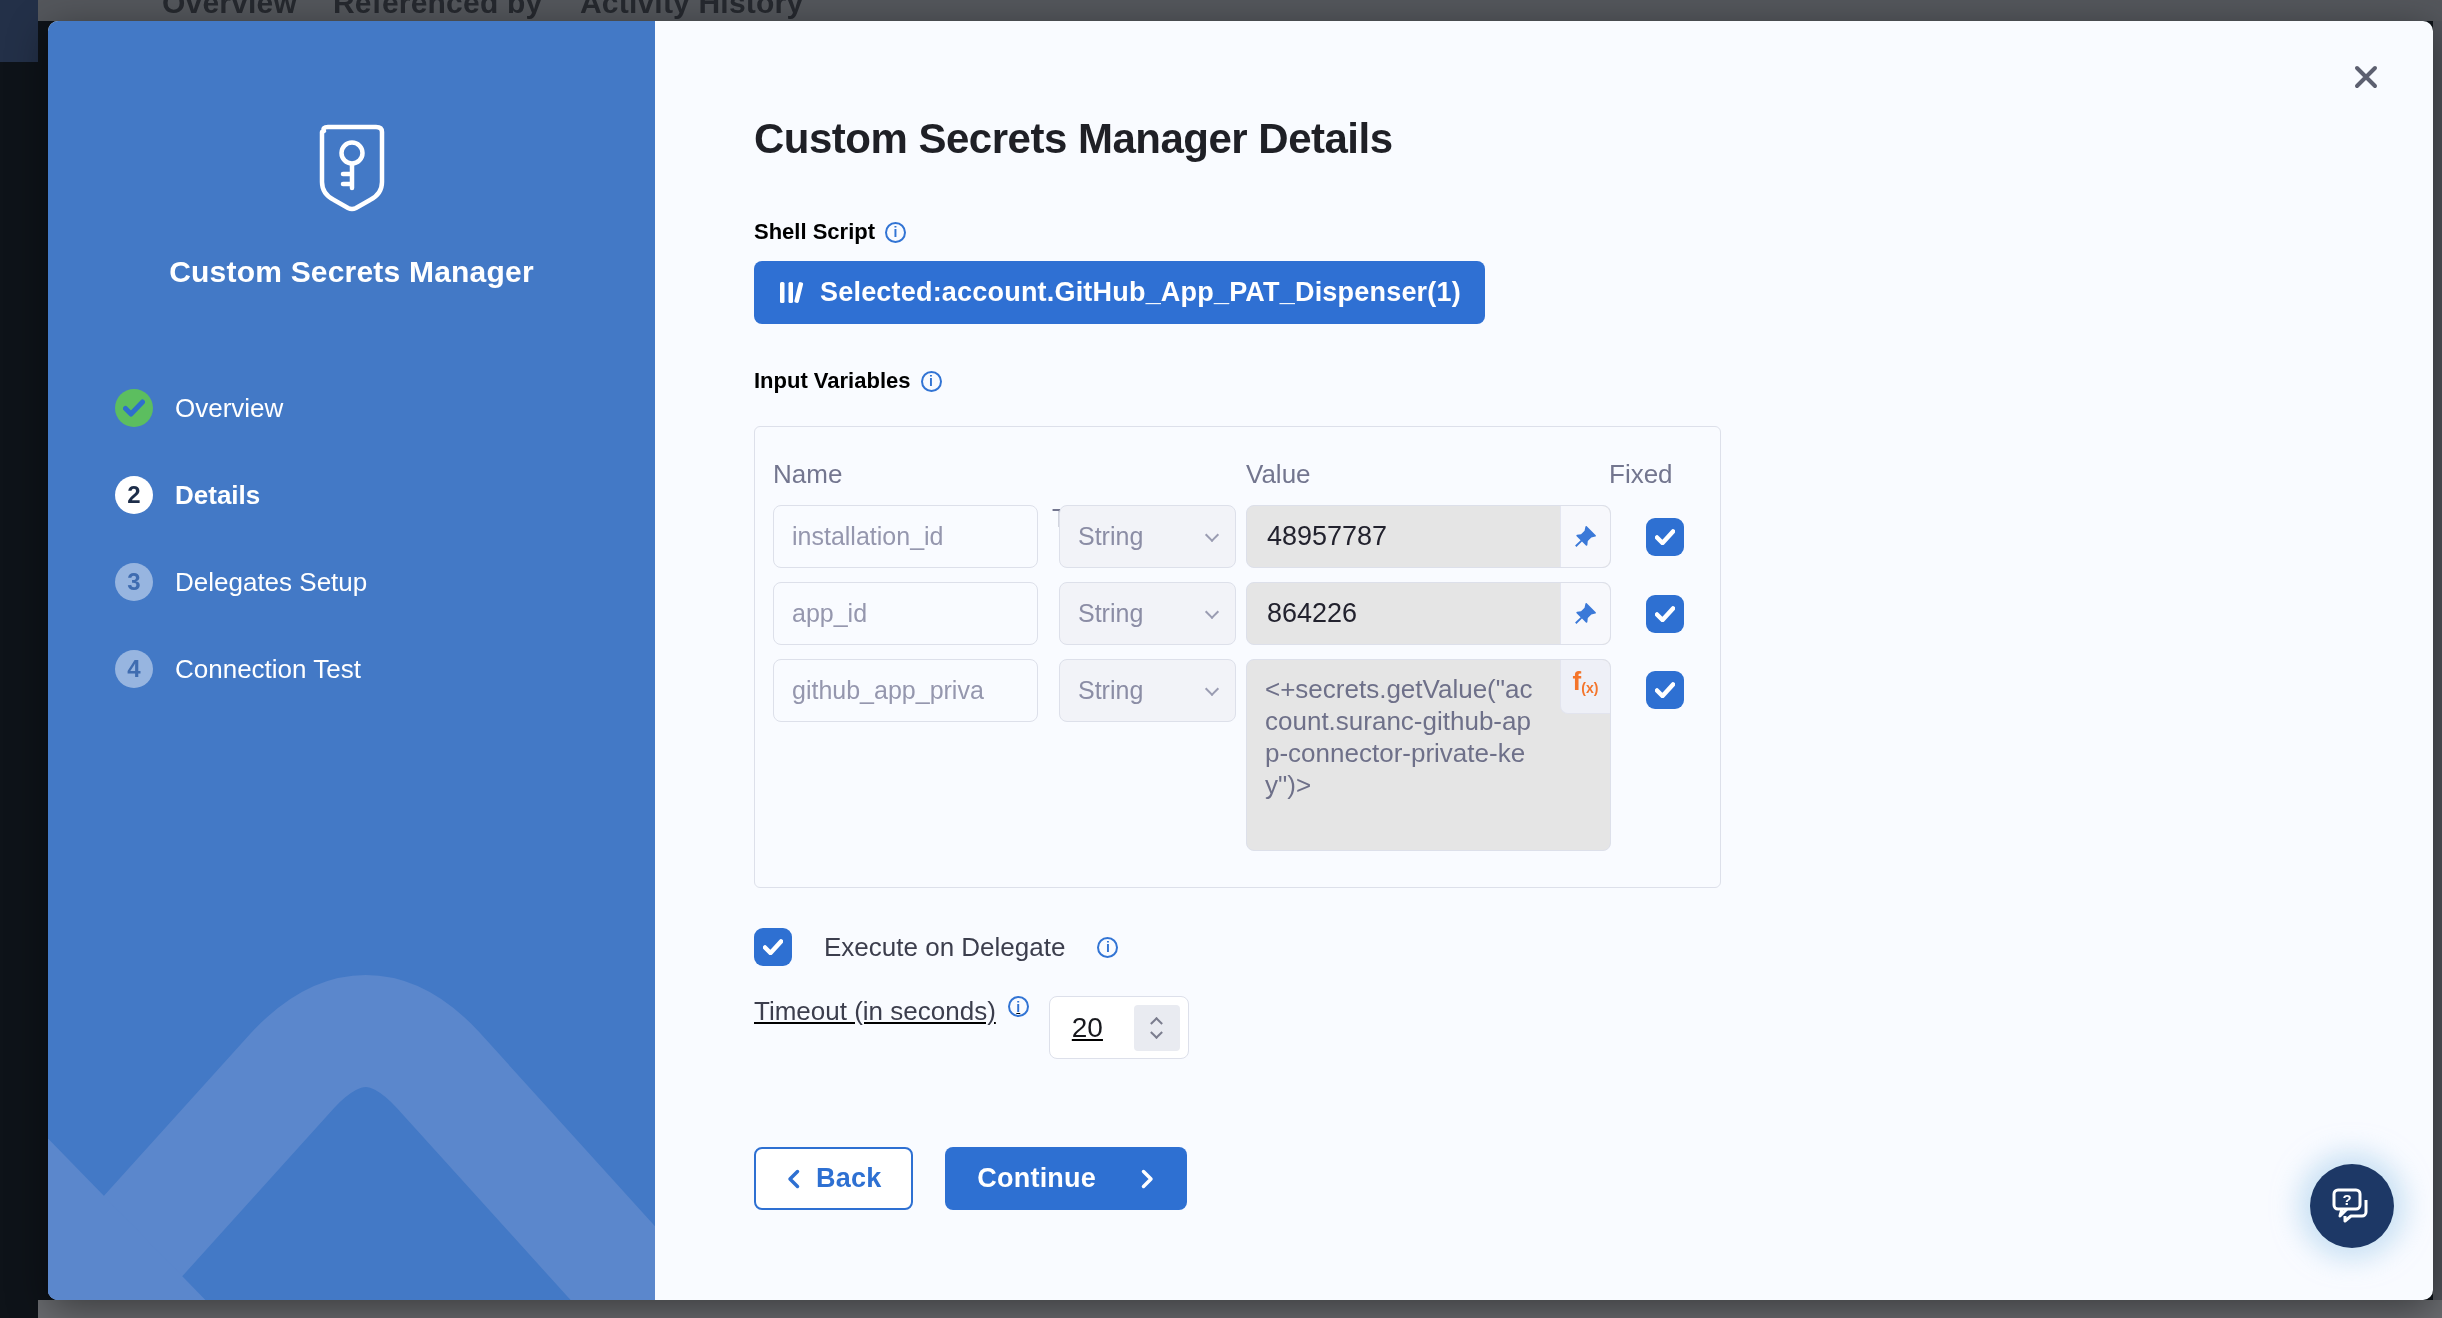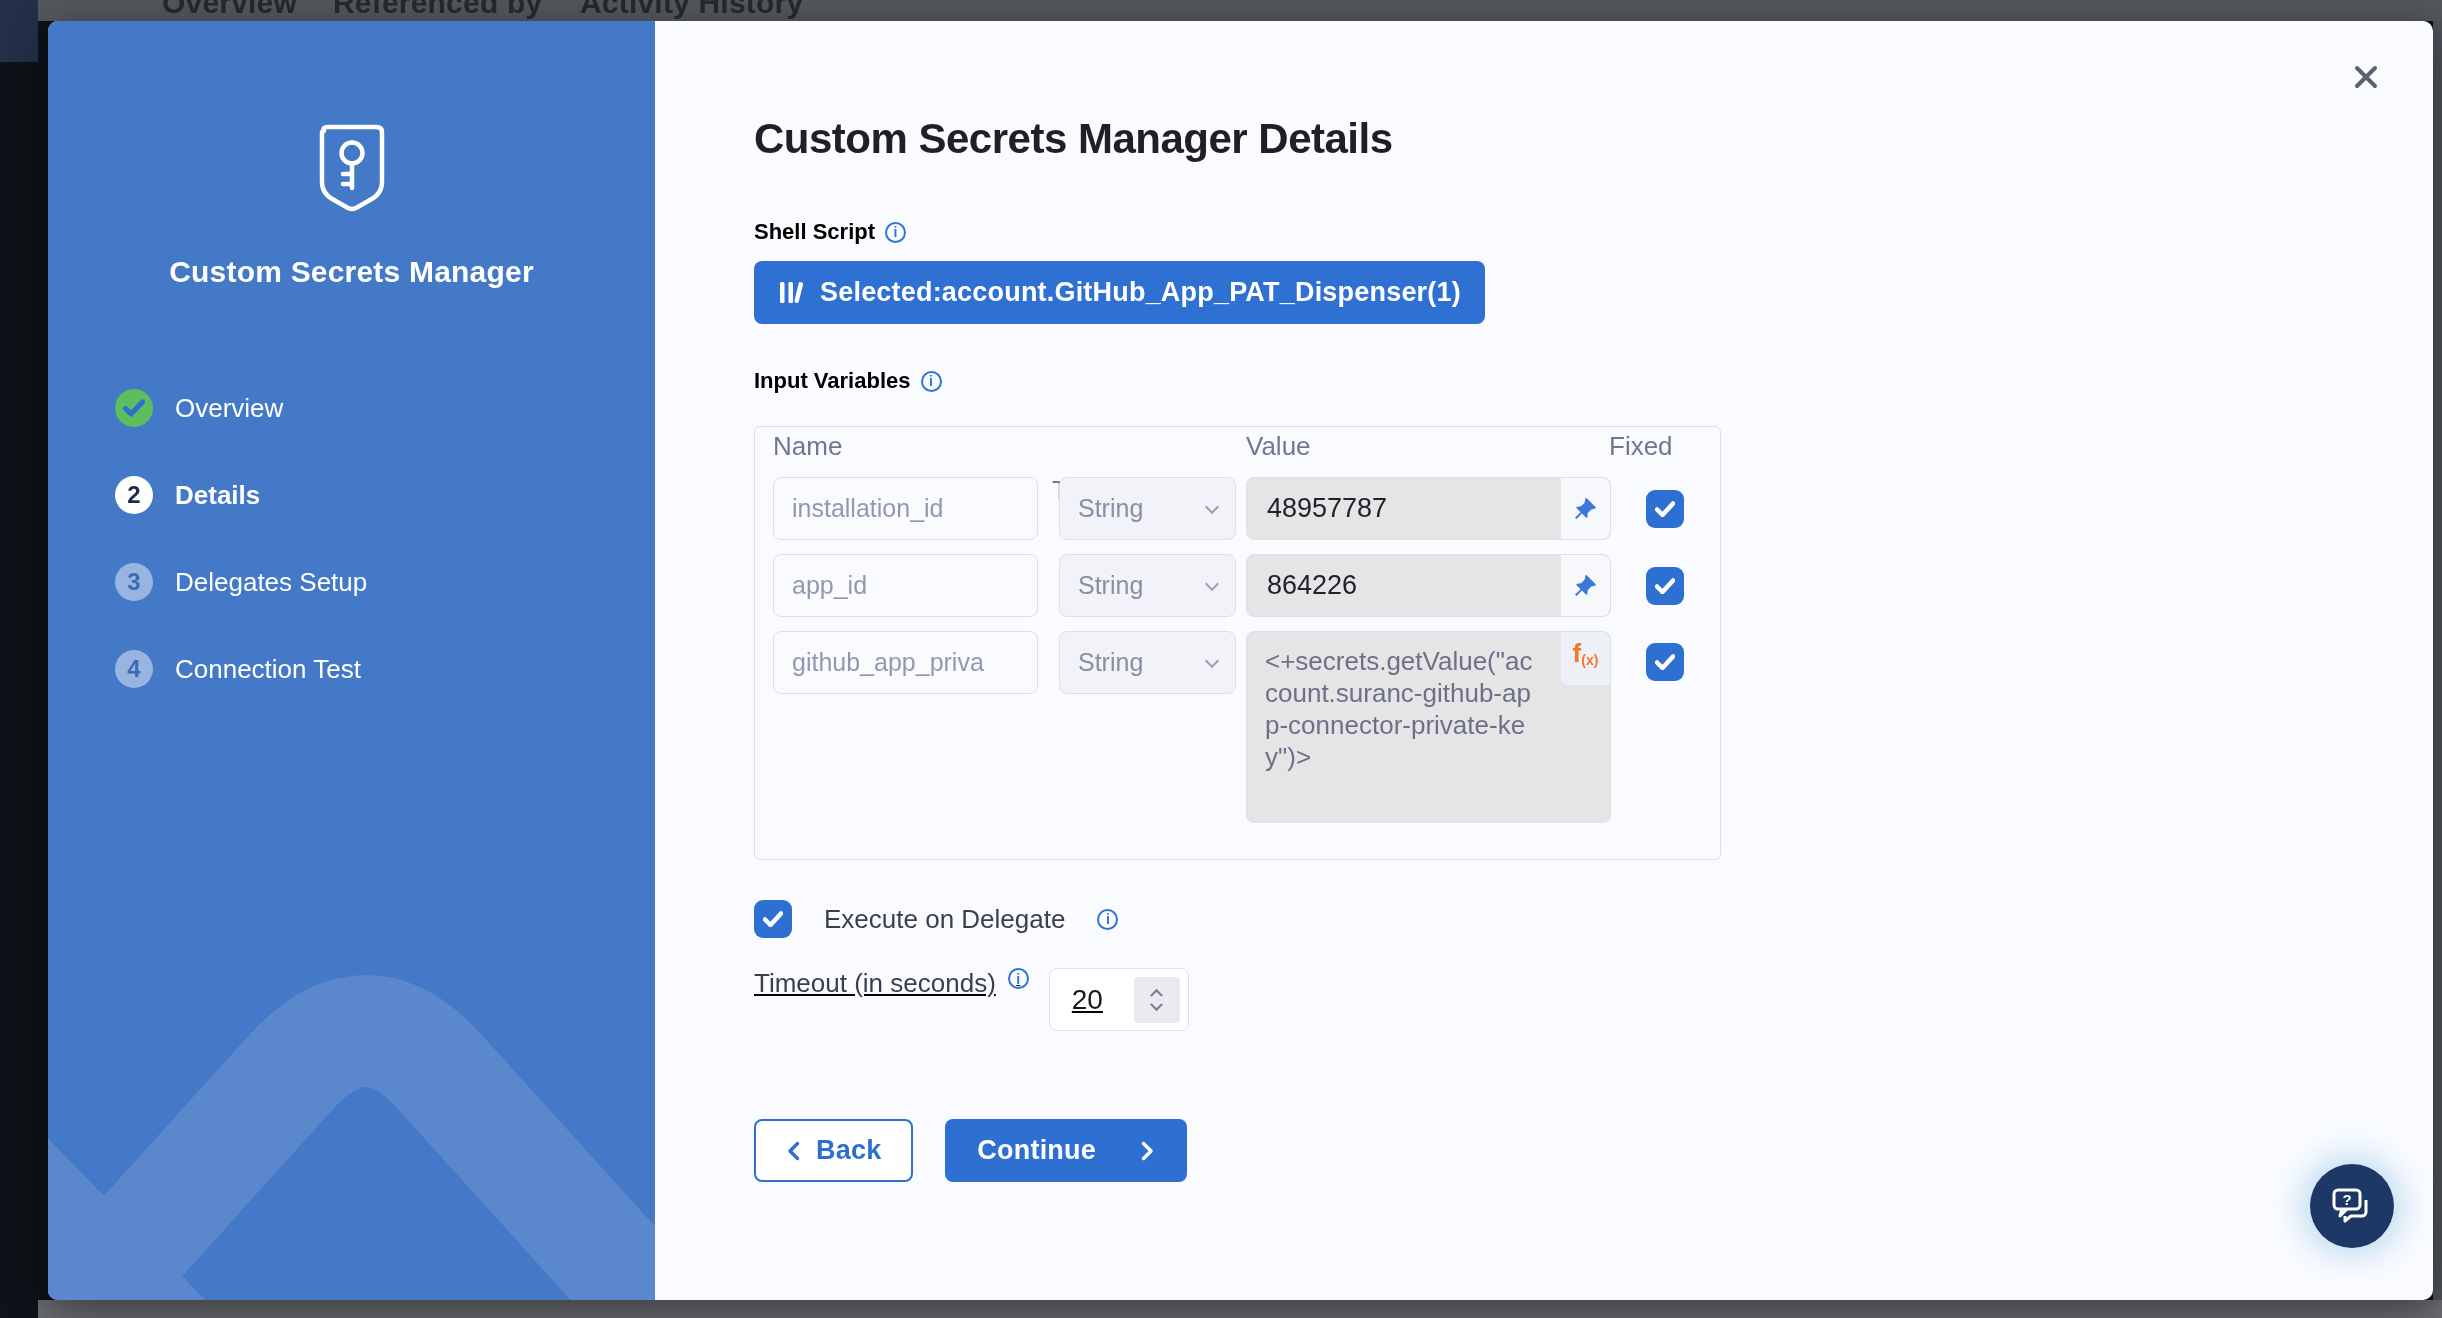--- a/index.html
+++ b/index.html
@@ -67,21 +67,21 @@
   }
   .chip {
     margin-top:16px; height:63px; display:inline-flex; align-items:center; gap:15px;
     background:#2f70d3; color:#fff; border:none; border-radius:8px;
     padding:0 24px; font-size:27px; font-weight:600; cursor:pointer;
     font-family:inherit; letter-spacing:.2px;
   }
   
   .var-table {
     margin-top:32px; width:967px; border:1px solid #dde0ea; border-radius:6px;
-    padding:4px 18px 36px 18px; position:relative;
+    padding:32px 18px 36px 18px; position:relative;
   }
   .thead { position:relative; height:32px; margin-bottom:14px; }
   .th { position:absolute; top:0; font-size:26px; color:#73768f; }
   .th.c-name { left:0; } .th.c-type { left:279px;margin-top:44px; } .th.c-value { left:473px; } .th.c-fixed { left:836px; }
   .vrow { display:flex; align-items:center; margin-bottom:14px; }
   .vrow.top { align-items:flex-start; margin-bottom:0; }
   .in {
     height:63px; border:1.5px solid #dde0ea; border-radius:8px; background:transparent;
     display:flex; align-items:center; font-size:25px; overflow:hidden;
   }

